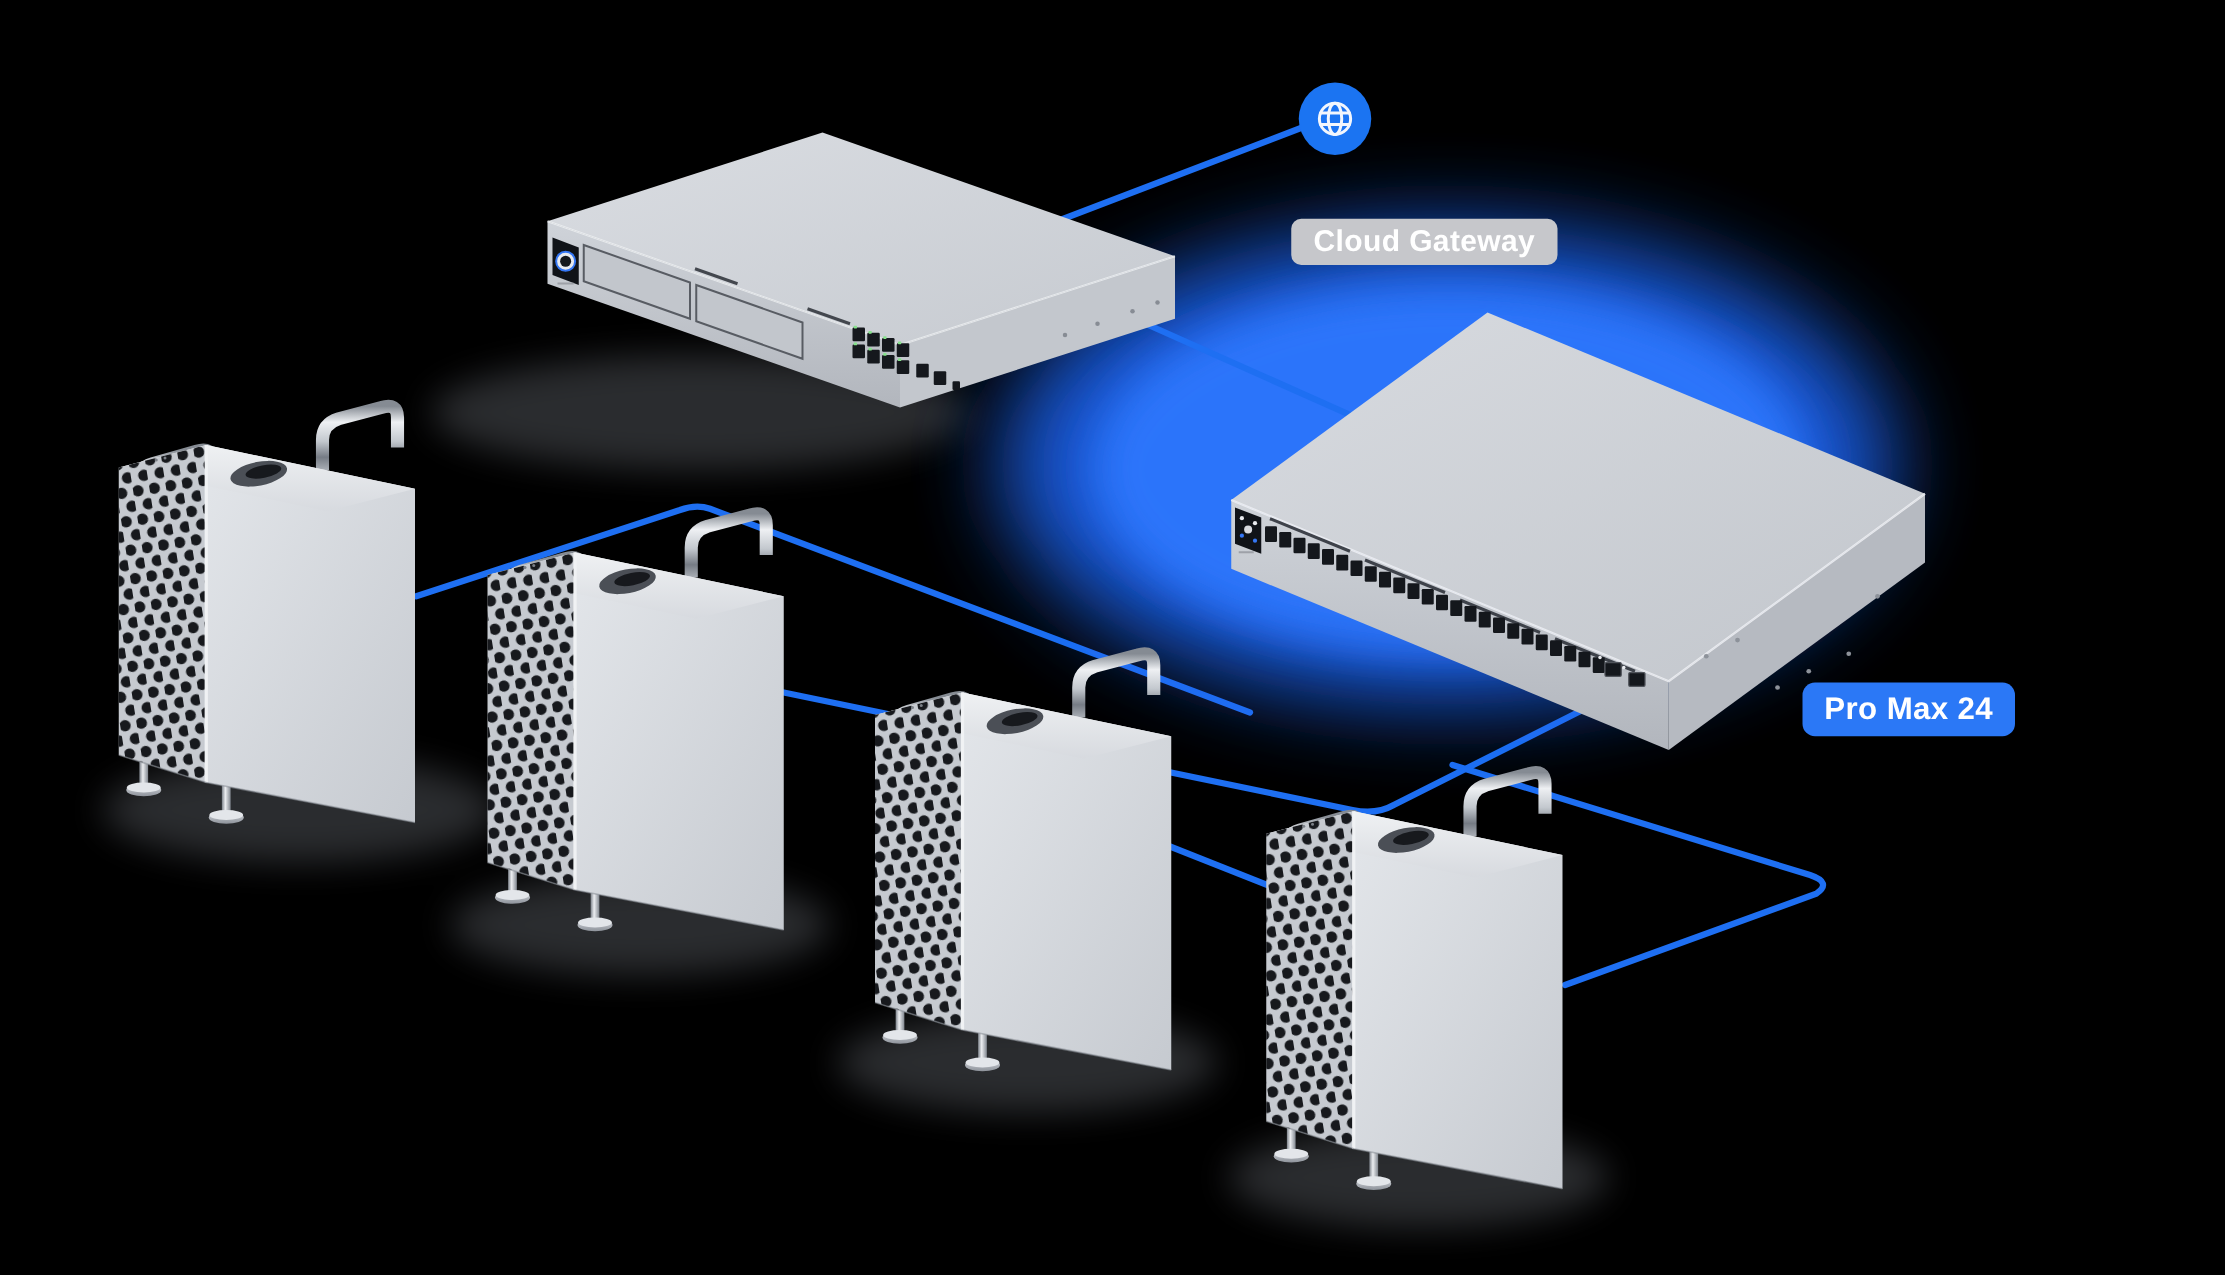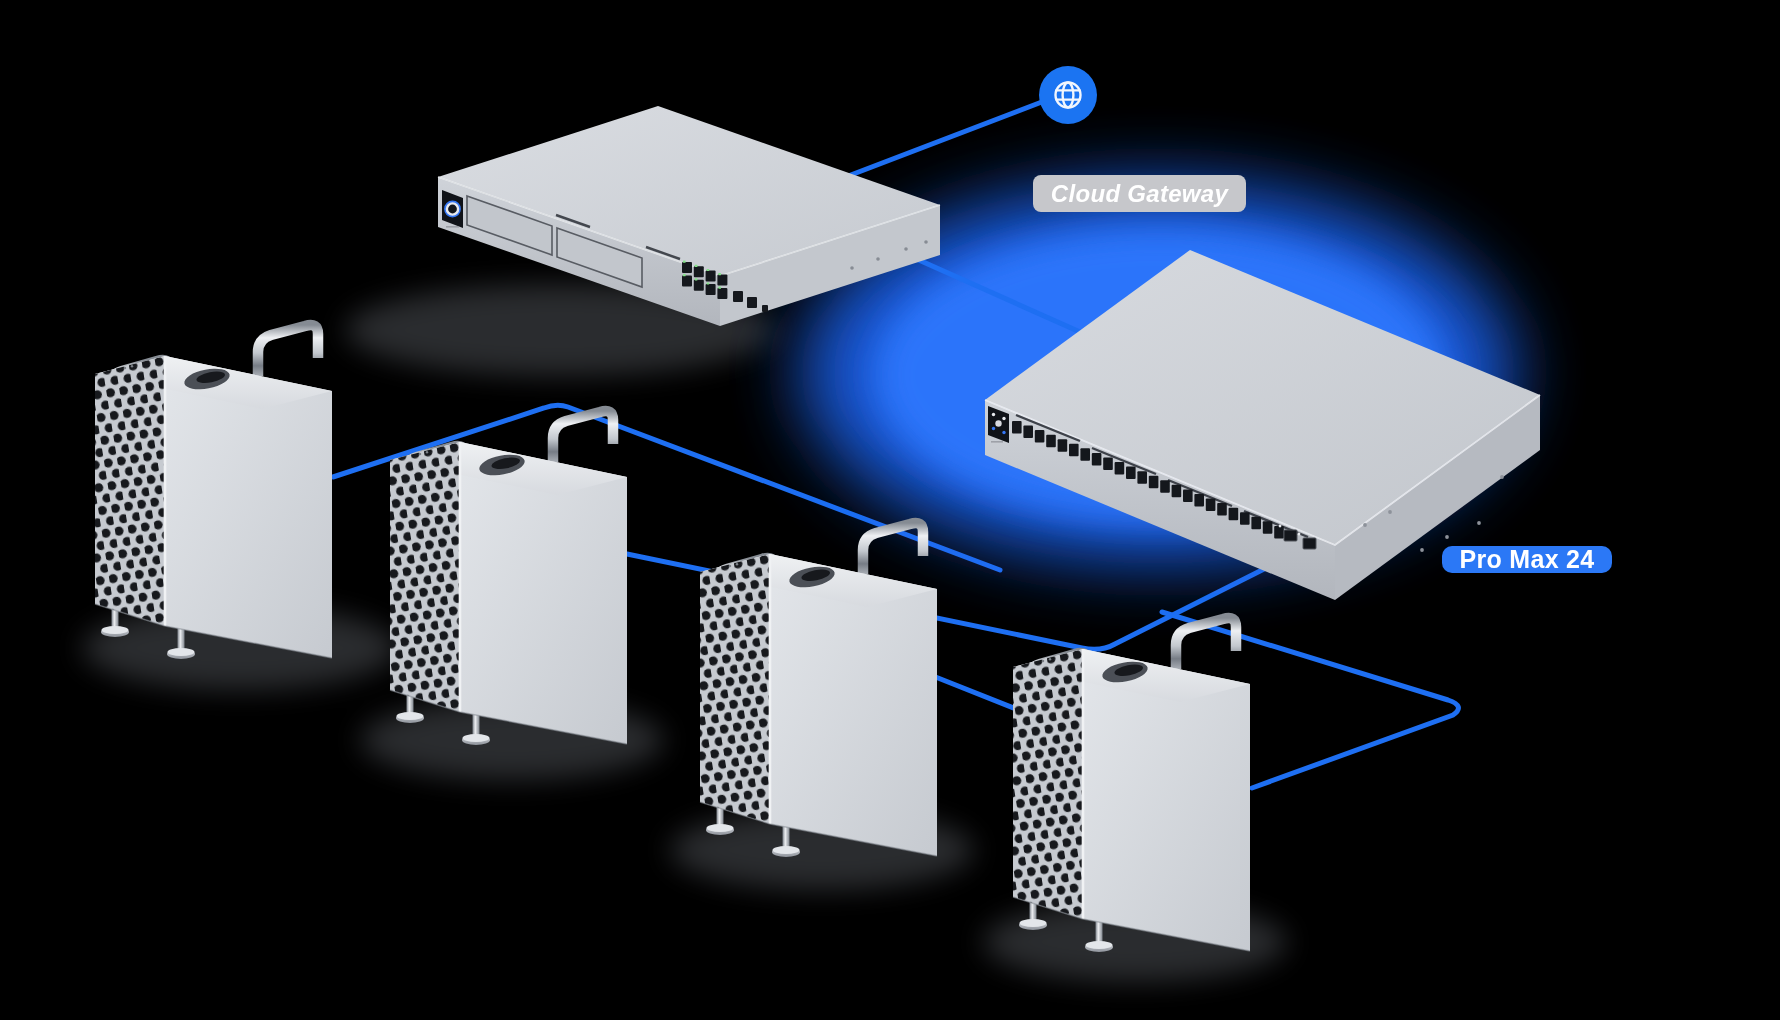--- a/index.html
+++ b/index.html
@@ -2,22 +2,22 @@
 <html><head>
 <meta charset="utf-8">
 <style>
   html,body{margin:0;padding:0;background:#000;}
   #stage{position:relative;width:1780px;height:1020px;background:#000;overflow:hidden;
          font-family:"Liberation Sans",sans-serif;}
   #scene-svg{position:absolute;left:0;top:0;}
   .chip{position:absolute;display:flex;align-items:center;justify-content:center;
         color:#fff;font-weight:700;letter-spacing:.3px;}
   #chip-gateway{left:1033px;top:175px;width:213px;height:37px;border-radius:8px;
-        background:#c6c7cb;font-size:24px;font-weight:600;font-style:italic;}
-  #chip-switch{left:1442px;top:546px;width:170px;height:27px;border-radius:10px;
+        background:#c6c7cb;font-size:24px;font-weight:600;}
+  #chip-switch{left:1442px;top:546px;width:170px;height:43px;border-radius:10px;
         background:#2b78f6;font-size:25px;}
 </style>
 </head>
 <body>
 
 <div id="stage">
 <svg id="scene-svg" width="1780" height="1020" viewBox="0 0 1780 1020">
   <defs>
     <filter id="fShadow" x="-60%" y="-60%" width="220%" height="220%">
           <feGaussianBlur stdDeviation="14"></feGaussianBlur>

